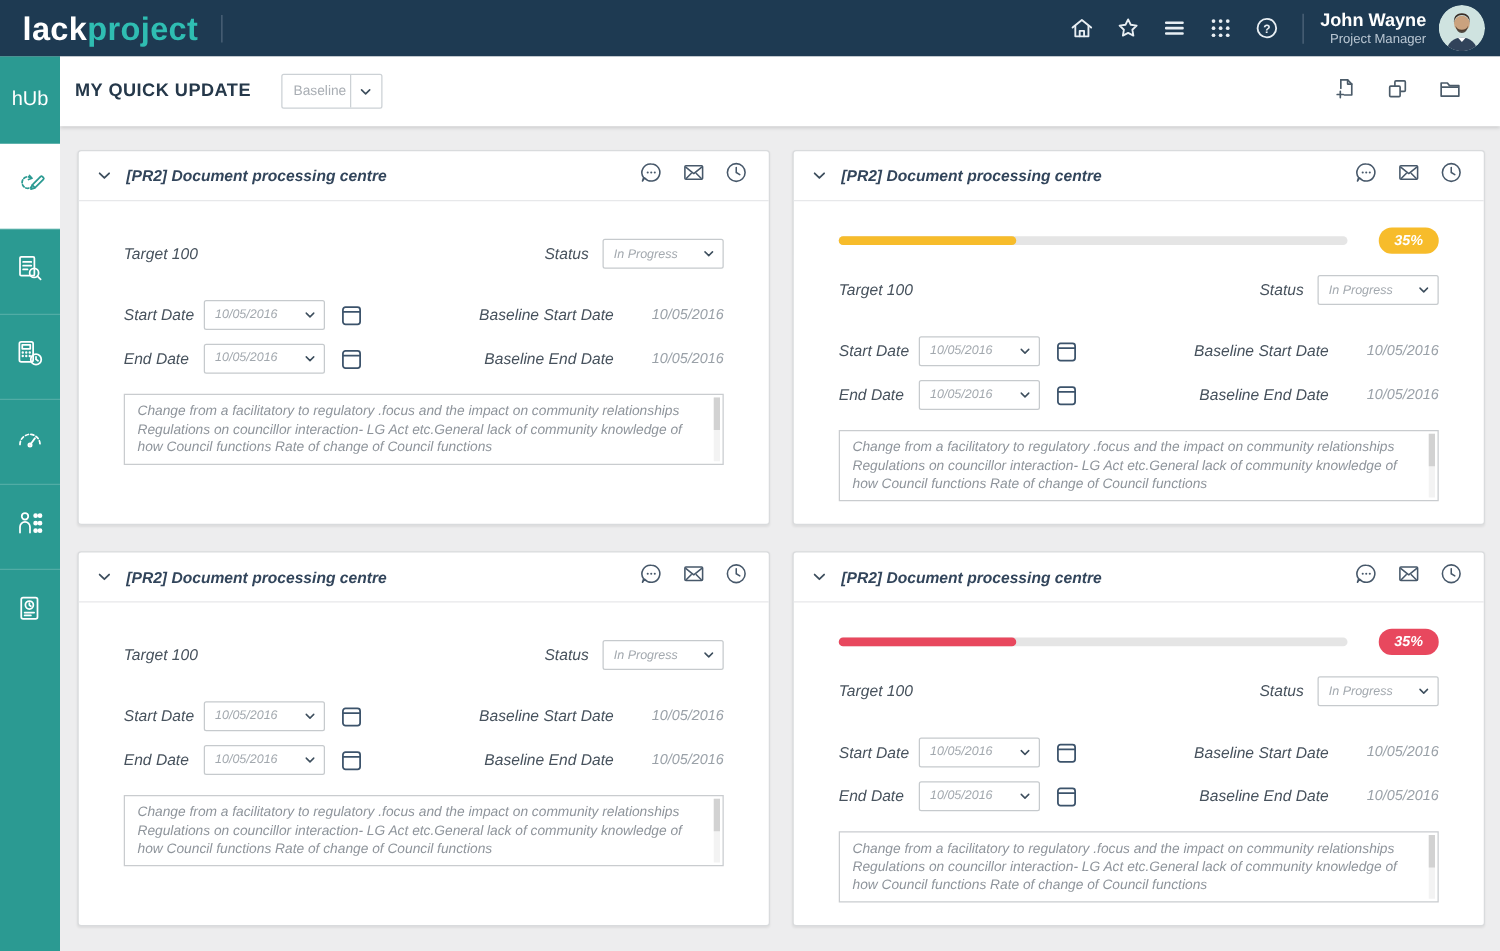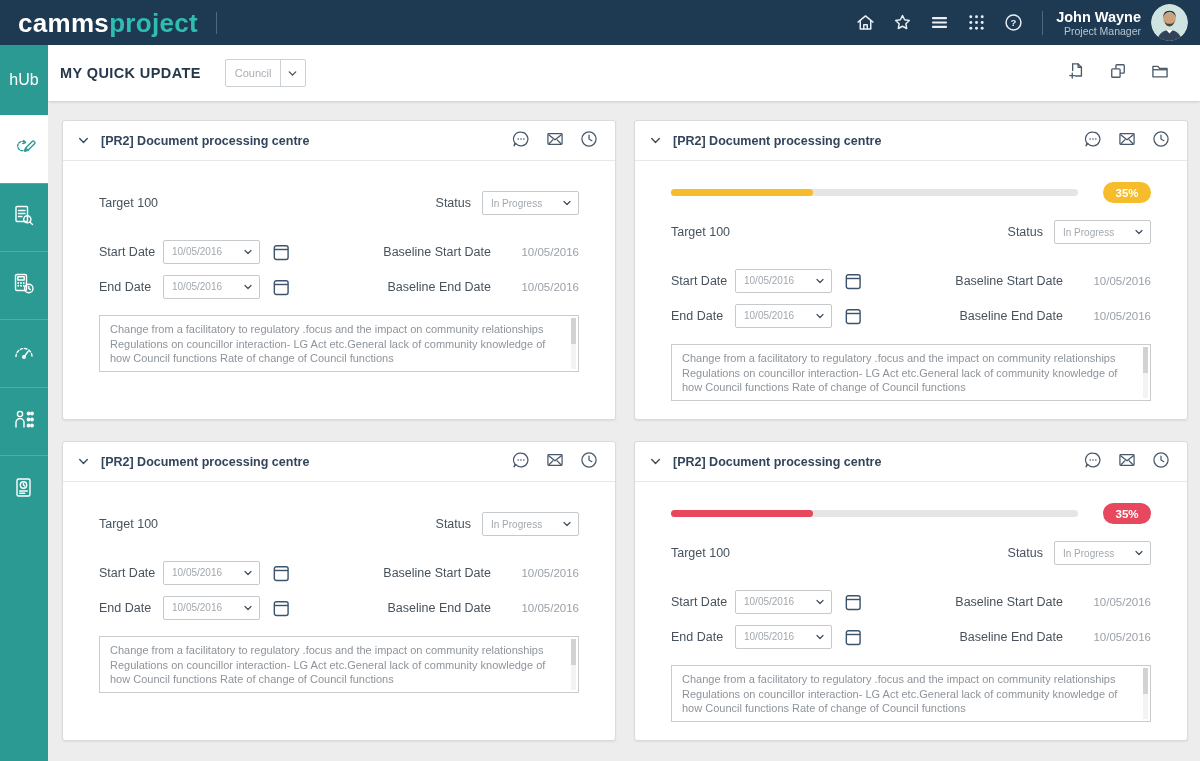--- a/index.html
+++ b/index.html
@@ -41,21 +41,21 @@
   .filter-select .val { flex:1; padding-left:9px; font-size:11px; color:#a9aeb4; }
   .filter-select .chev-cell { width:25px; height:100%; border-left:1px solid #ccd1d5; display:flex; align-items:center; justify-content:center; color:#3d4e5d; }
   .filter-select .chev-cell svg { width:13px; height:13px; }
   .header-actions { margin-left:auto; display:flex; gap:22px; color:#4b5b69; }
   .header-actions svg { width:20px; height:20px; cursor:pointer; }
 
   .content { flex:1; overflow:hidden; padding:19px 12px 0 14px; }
   .grid { display:grid; grid-template-columns:554px 554px; gap:21px 18px; }
 
   
-  .card { width:554px; height:300px; background:#fff; border:1px solid #d9dbdd; border-radius:3px; box-shadow:0 1px 2px rgba(0,0,0,.07); }
+  .card { width:554px; height:300px; background:#fff; border:1px solid #d9dbdd; border-radius:3px; box-shadow:0 1px 2px rgba(0,0,0,.07);font-style:italic; }
   .card-header { height:40px; border-bottom:1px solid #e7e8ea; display:flex; align-items:center; padding:0 16px 0 14px; }
   .card-chevron { color:#3d4e5d; width:13px; height:13px; cursor:pointer; flex:0 0 auto; }
   .card-chevron svg { width:13px; height:13px; display:block; }
   .card-title { margin-left:11px; font-size:12.5px; font-weight:bold; color:#32455b; }
   .card-header-icons { margin-left:auto; display:flex; gap:14px; color:#47586a; }
   .card-header-icons svg { width:20px; height:20px; cursor:pointer; }
 
   .card-body { padding:13px 36px 0; }
   .progress-row { display:flex; align-items:center; margin-top:8px; }
   .track { flex:1; height:7px; border-radius:4px; background:#e5e5e5; margin-right:25px; }
@@ -79,21 +79,21 @@
   .baseline-val { width:72px; text-align:right; font-size:11.5px; color:#9aa1a8; margin-left:16px; flex:0 0 auto; }
 
   .desc { margin-top:16px; height:57px; border:1px solid #c9cccf; position:relative; padding:6px 18px 6px 10px; font-size:11px; line-height:1.32; color:#8e949b; overflow:hidden; cursor:text; }
   .desc-scroll { position:absolute; top:2px; right:2px; bottom:2px; width:5px; background:#f3f3f3; }
   .desc-thumb { position:absolute; top:0; left:0; width:5px; height:26px; background:#d2d2d2; }
 </style>
 </head>
 <body>
 
 <header class="topbar">
-  <div class="brand"><span>camms</span><span class="accent">project</span></div>
+  <div class="brand"><span>lack</span><span class="accent">project</span></div>
   <div class="topbar-divider"></div>
 
   <div class="topbar-right">
     <span class="tb-icon">
       <svg viewBox="0 0 24 24" fill="none" stroke="currentColor" stroke-width="1.7" stroke-linecap="round" stroke-linejoin="round">
           <path d="M3.5 11.5 12 4.5l8.5 7"></path>
           <path d="M6 9.8V19.5h12V9.8"></path>
           <path d="M10 19.5v-5h4v5"></path>
         </svg>
     </span>
@@ -219,21 +219,21 @@
           <path d="M8.7 16h7.6M8.7 18.3h5"></path>
         </svg>
     </span>
   </div>
 </nav>
 
 <div class="page">
   <div class="page-header">
     <div class="page-title">MY QUICK UPDATE</div>
     <div class="filter-select">
-      <span class="val">Council</span>
+      <span class="val">Baseline</span>
       <span class="chev-cell">
         <svg viewBox="0 0 24 24" fill="none" stroke="currentColor" stroke-width="2.4" stroke-linecap="round" stroke-linejoin="round">
             <path d="M6 9l6 6 6-6"></path>
           </svg>
       </span>
     </div>
     <div class="header-actions">
       <span>
         <svg viewBox="0 0 24 24" fill="none" stroke="currentColor" stroke-width="1.6" stroke-linecap="round" stroke-linejoin="round">
             <path d="M8 3.5h6.5l4 4V18h-7"></path>

